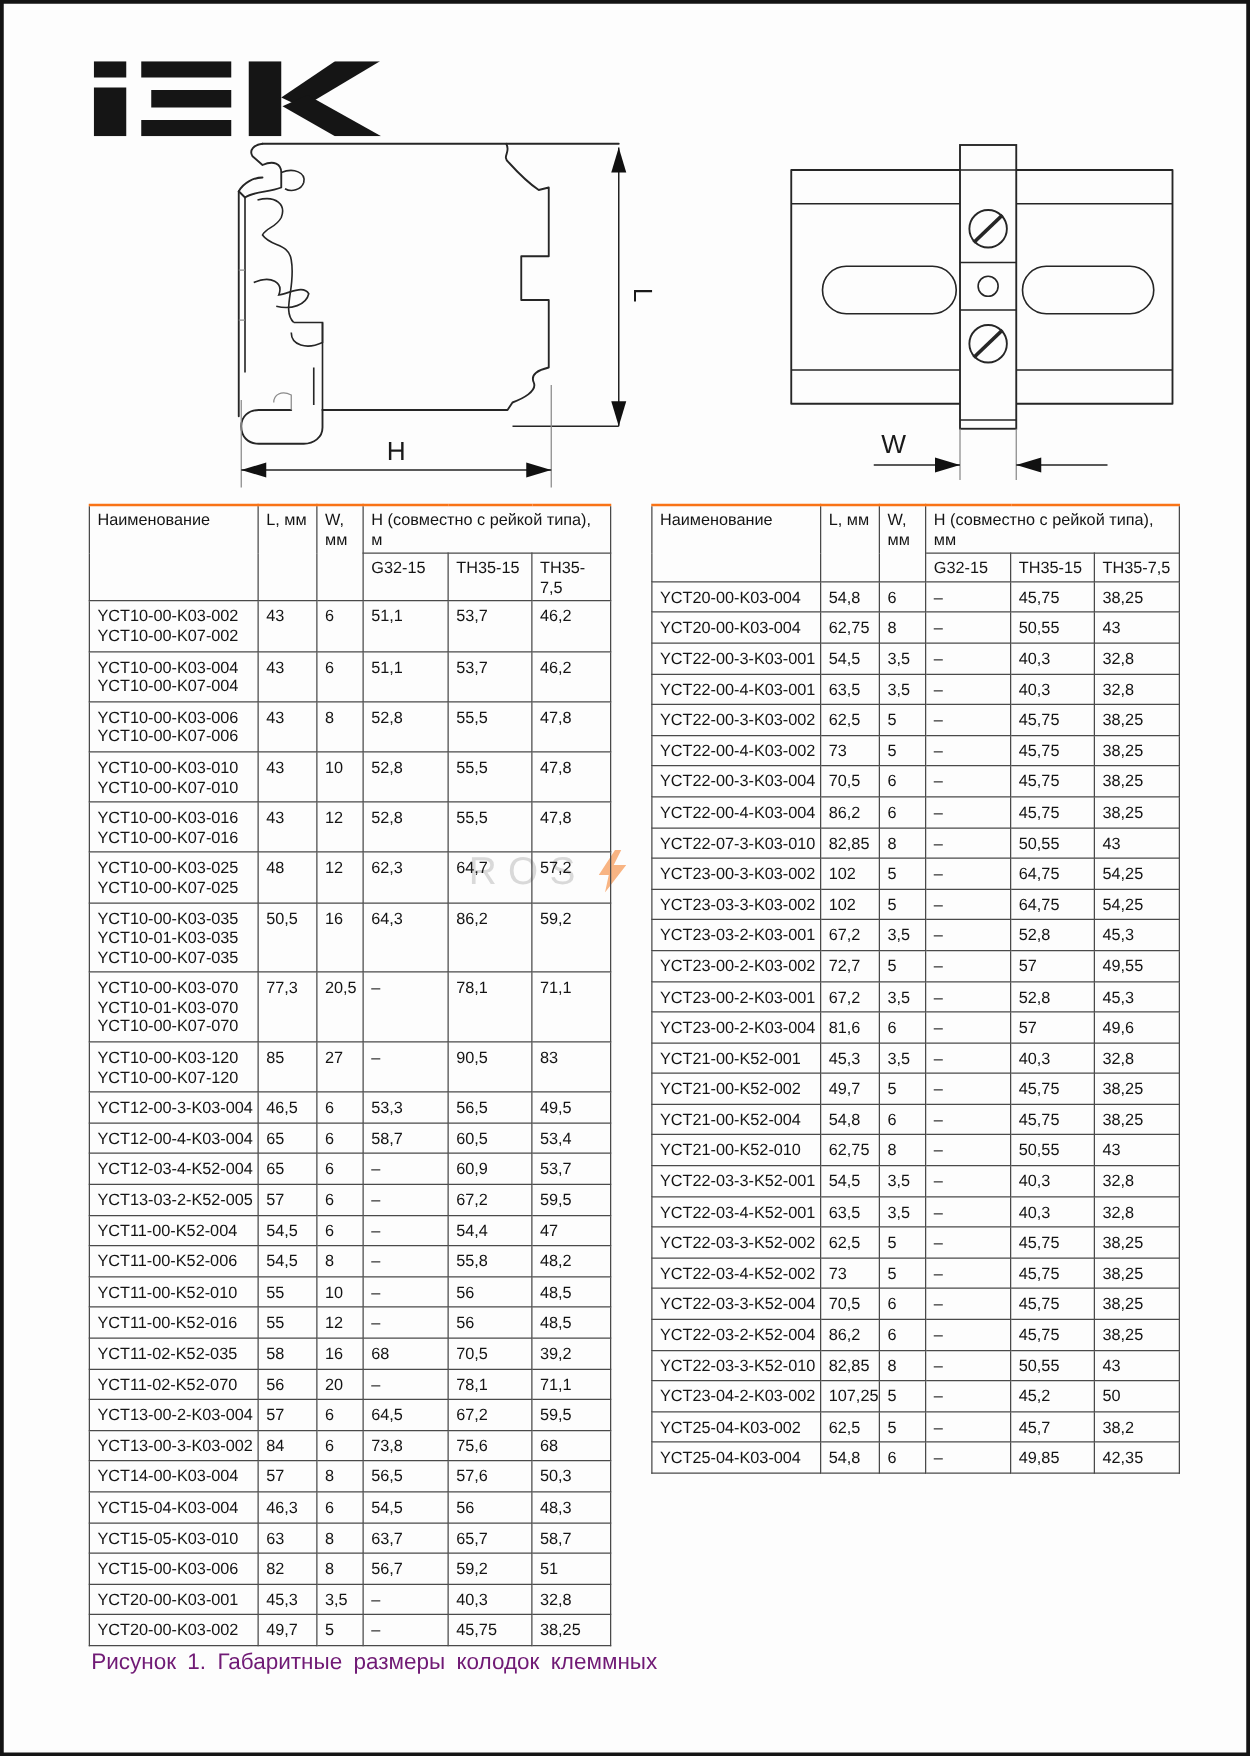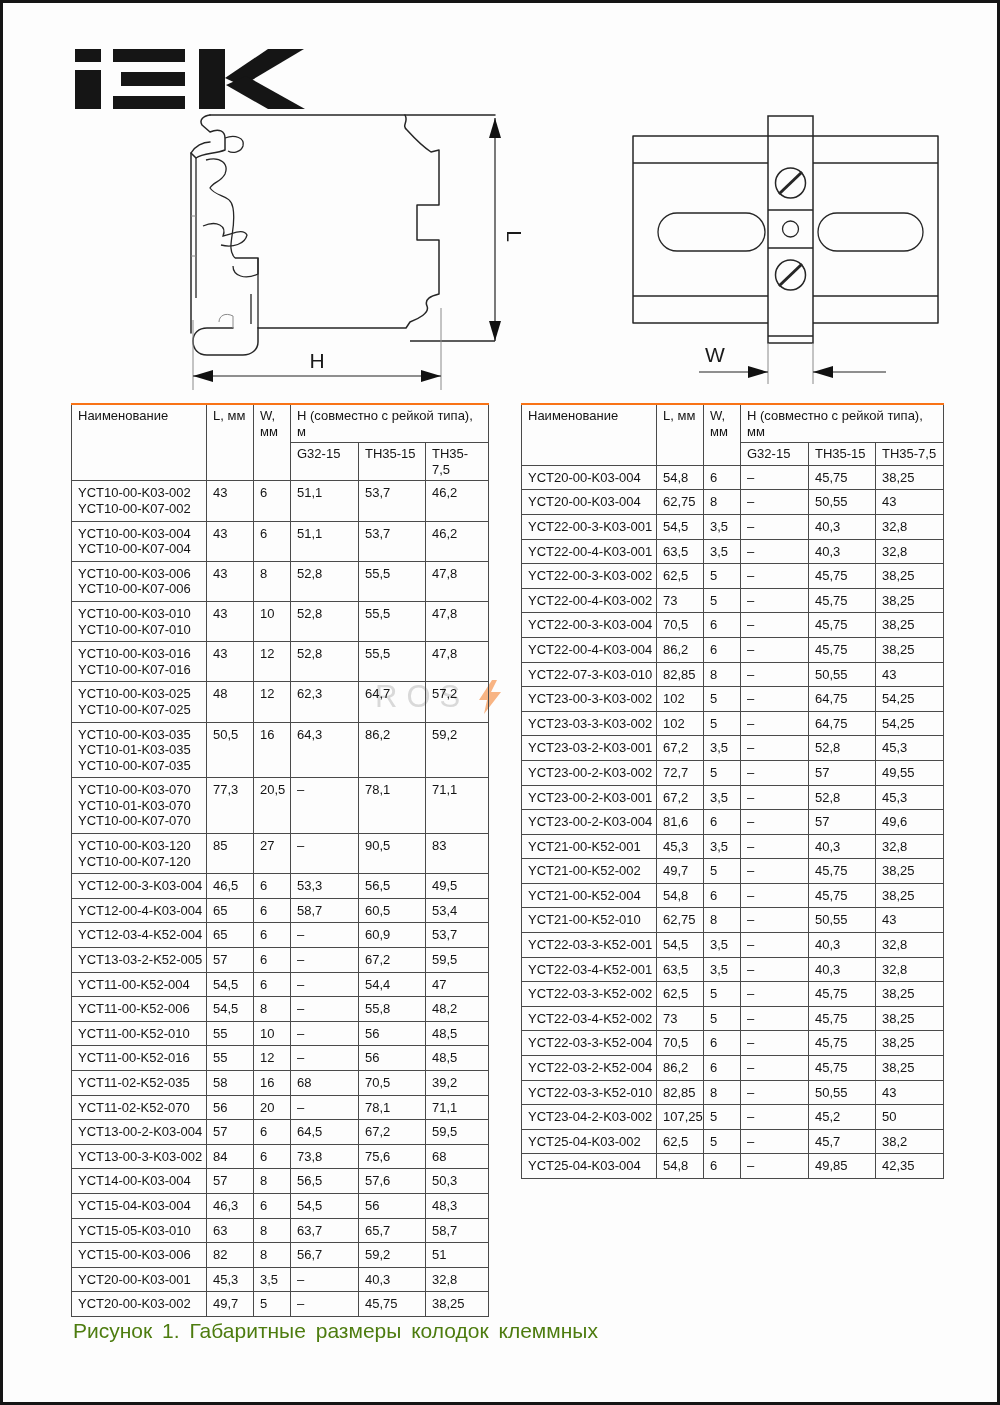--- a/index.html
+++ b/index.html
@@ -36,21 +36,21 @@
   .t-right{left:518px;width:422px;}
   .dim-table th,.dim-table td{
     border:1px solid #4a4a4a;font-weight:normal;text-align:left;vertical-align:top;
     padding:4px 3px 4px 6px;overflow:hidden;
   }
   .dim-table thead th{padding-top:3px;padding-bottom:3px;}
   .dim-table{border-top:2px solid #f97316;}
   .dim-table td:first-child{white-space:pre-line;}
   
   .caption{
-    position:absolute;left:70px;top:1316px;font-size:21px;word-spacing:4px;color:#4d7c0f;
+    position:absolute;left:70px;top:1316px;font-size:18px;word-spacing:4px;color:#701a75;
   }
 </style>
 </head>
 <body>
 
 <div class="page">
 
   <svg class="logo" width="230" height="60" viewBox="0 0 230 60" role="img" aria-label="IEK">
     <g fill="#151515">
       <rect x="0" y="0" width="26" height="13"></rect>

